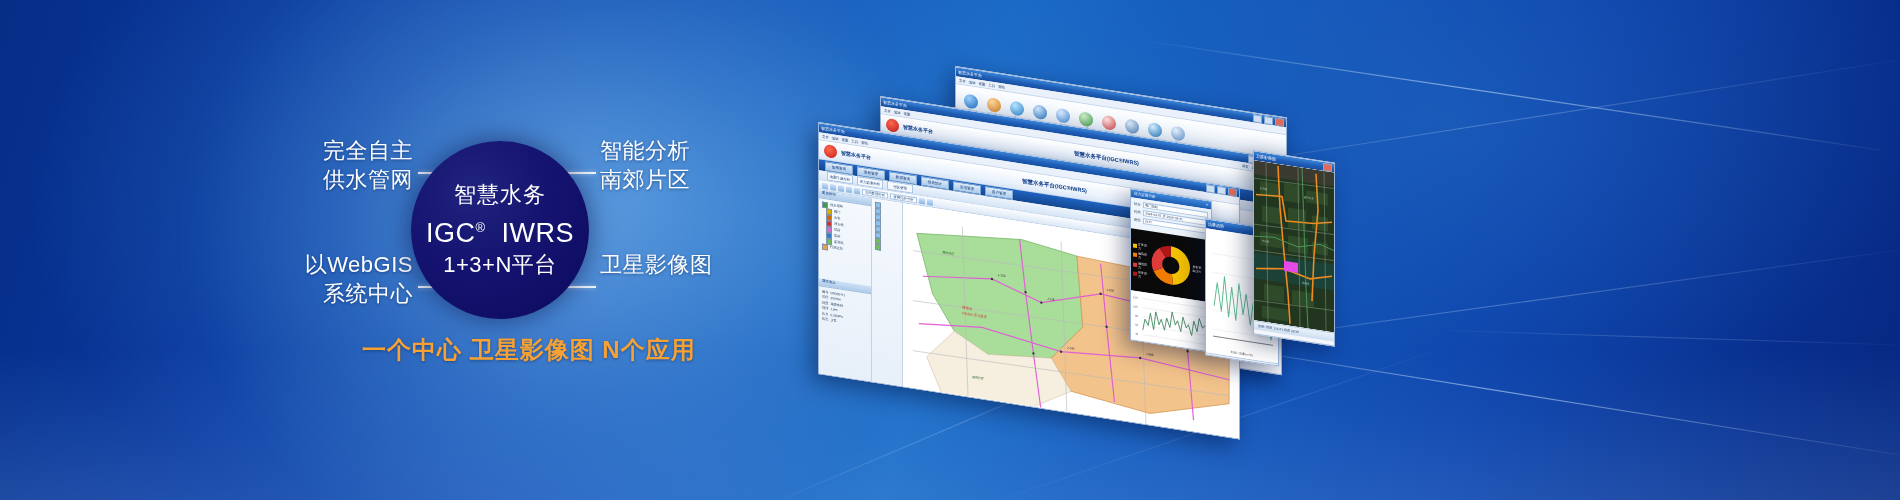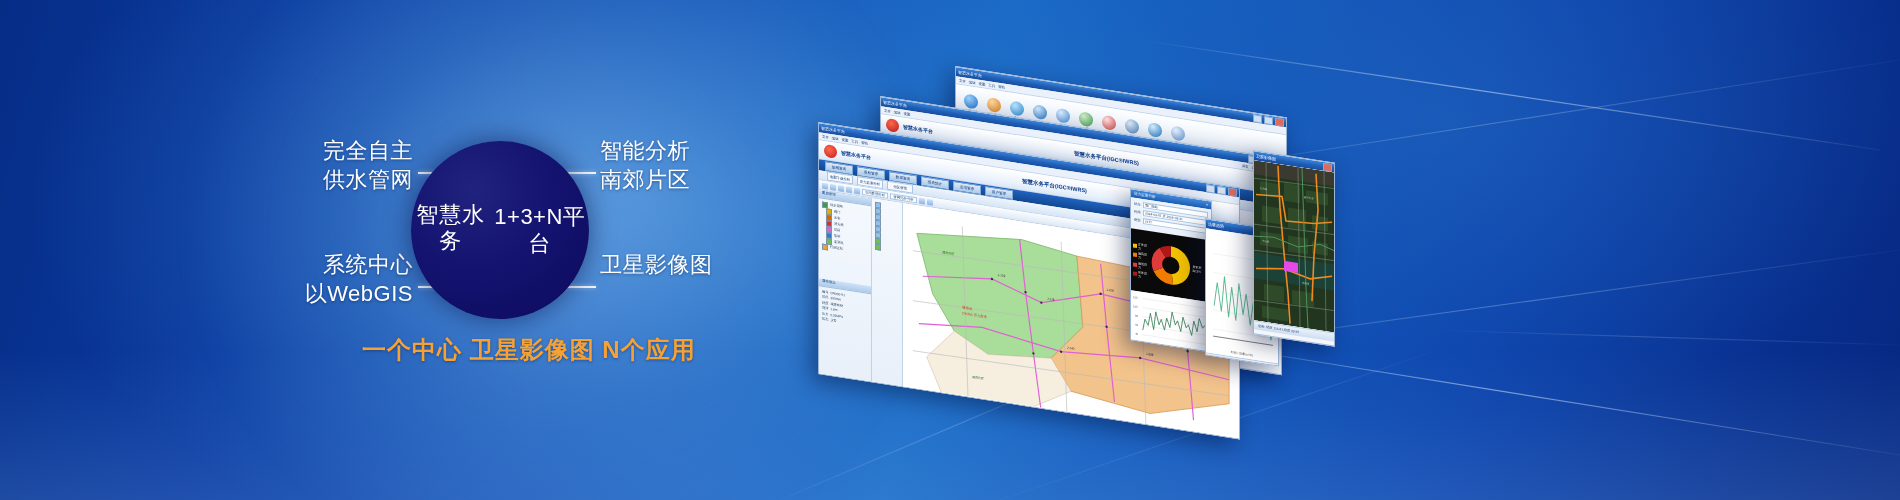--- a/index.html
+++ b/index.html
@@ -47,21 +47,21 @@
   .conn{position:absolute;height:2px;background:rgba(255,255,255,0.92);box-shadow:0 0 4px rgba(255,255,255,.5);}
   #c-tl{left:418px;top:160px;width:64px;}
   #c-tr{left:534px;top:160px;width:62px;}
   #c-bl{left:418px;top:274px;width:64px;}
   #c-br{left:534px;top:274px;width:62px;}
 
   #circle{
     position:absolute;left:411px;top:129px;width:178px;height:178px;border-radius:50%;
     background:radial-gradient(circle at 35% 28%, #20237e 0%, #141370 45%, #0c0a5c 100%);
     box-shadow:0 0 26px rgba(5,10,60,0.55);
-    display:flex;flex-direction:row;align-items:center;justify-content:center;
+    display:flex;flex-direction:column;align-items:center;justify-content:center;
     color:#fff;text-align:center;
   }
   #circle .c1{font-size:22px;line-height:26px;letter-spacing:1px;margin-bottom:4px;}
   #circle .c2{font-size:27px;line-height:31px;letter-spacing:0.5px;margin-bottom:2px;}
   #circle .c2 sup{font-size:13px;vertical-align:super;}
   #circle .c3{font-size:22px;line-height:27px;letter-spacing:0.5px;}
 
   #tagline{
     position:absolute;left:362px;top:322px;color:#f5a133;font-size:24px;
     letter-spacing:1px;font-weight:700;text-shadow:0 1px 3px rgba(0,20,60,0.4);white-space:nowrap;
@@ -142,40 +142,43 @@
   </svg>
 
   <div id="diagram">
 
     <div class="lbl l" id="lbl-tl">
       <div>完全自主</div>
       <div>供水管网</div>
     </div>
 
     <div class="lbl l" id="lbl-bl">
+      <div>以WebGIS</div>
       <div>系统中心</div>
-      <div>以WebGIS</div>
     </div>
 
     <div class="lbl r" id="lbl-tr">
       <div>智能分析</div>
       <div>南郊片区</div>
     </div>
 
     <div class="lbl r" id="lbl-br">
       <div>卫星影像图</div>
     </div>
 
     <div class="conn" id="c-tl"></div>
     <div class="conn" id="c-tr"></div>
     <div class="conn" id="c-bl"></div>
     <div class="conn" id="c-br"></div>
 
     <div id="circle">
       <div class="c1">智慧水务</div>
+      <div class="c2">
+        <span>IGC</span><sup>®</sup>&nbsp;&nbsp;<span>IWRS</span>
+      </div>
       <div class="c3">1+3+N平台</div>
     </div>
 
     <div id="tagline">一个中心  卫星影像图  N个应用</div>
   </div>
 
   <div>
 
     <div class="win shadow" style="left:955px;top:66px;width:330px;height:150px;
                 transform:matrix(1,0.155,0,1,0,0);transform-origin:0 0;">

